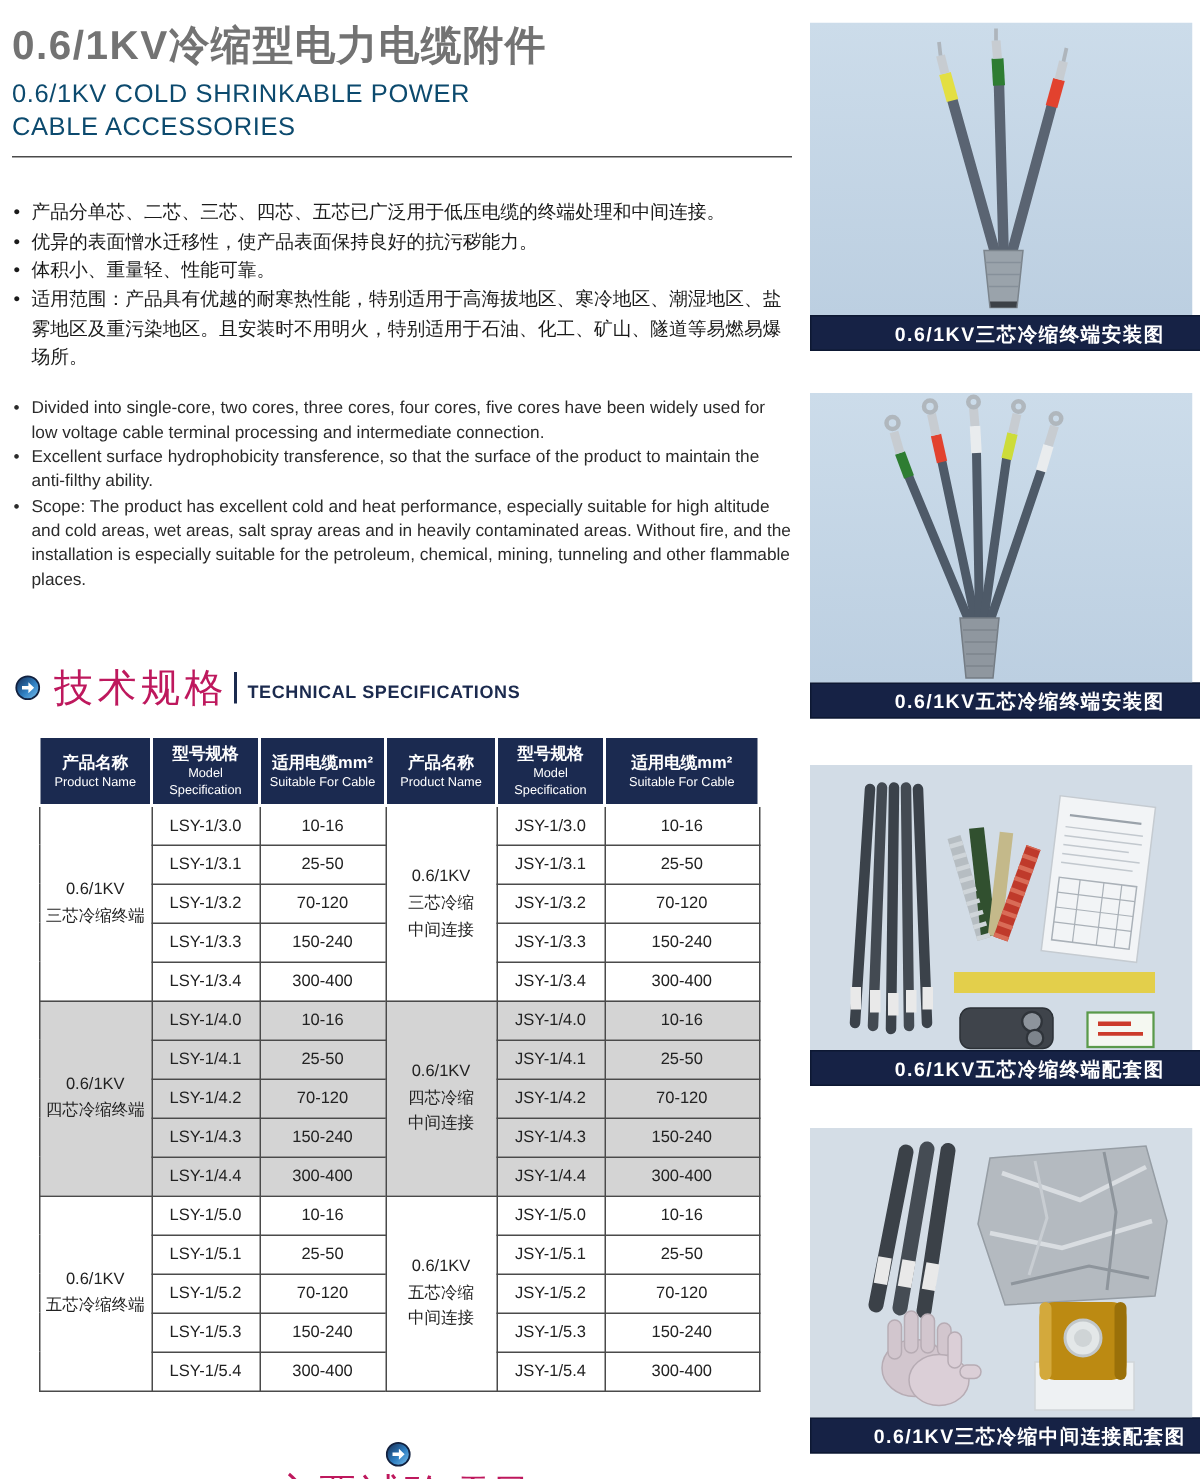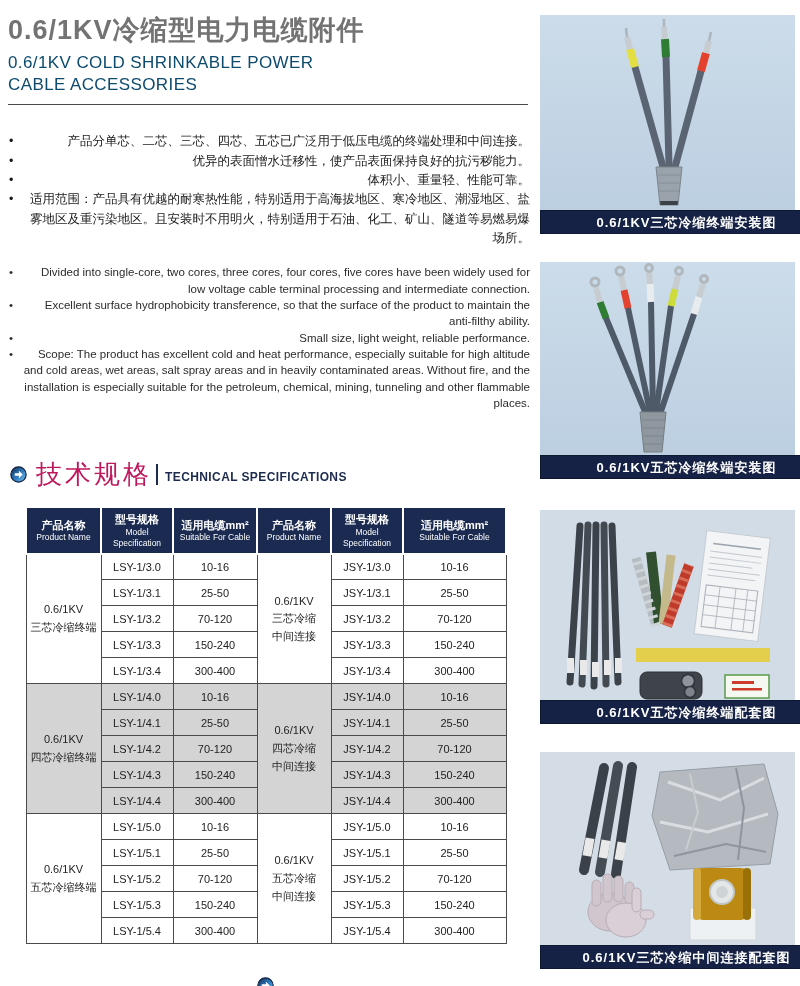--- a/index.html
+++ b/index.html
@@ -9,21 +9,21 @@
 
   
   .left-col { position:absolute; left:8px; top:8px; width:522px; }
   .title-cn { font-size:27px; font-weight:bold; color:#737373; letter-spacing:1px; margin-top:4px; }
   .title-en { margin-top:4px; font-size:17px; color:#0c4a6e; line-height:1.3; letter-spacing:0.4px; }
   .title-rule { border:none; border-top:1px solid #4a4a4a; margin-top:8px; width:520px; }
 
   ul.features { list-style:none; }
   ul.features.cn { margin-top:27px; font-size:12.5px; color:#1a1a1a; line-height:1.55; }
   ul.features.en { margin-top:16px; font-size:11.5px; color:#2b2b2b; line-height:1.42; }
-  ul.features li { position:relative; padding-left:13px;text-align:right; }
+  ul.features li { position:relative; padding-left:13px; }
   ul.features li::before { content:"•"; position:absolute; left:1px; top:0; }
 
   .section-header { display:flex; align-items:center; margin-left:2px; }
   .section-header.tech { margin-top:46px; }
   .section-header.pilot { margin-top:33px;flex-direction:column; }
   .marker { width:17px; height:17px; margin-right:9px; flex:0 0 auto; }
   .sec-cn { font-size:26px; font-weight:normal; color:#be185d; letter-spacing:3px; }
   .sec-bar { width:2px; height:21px; background:#1b2a4e; margin:0 7px 0 4px; }
   .sec-en { font-size:12px; font-weight:bold; color:#1b2a4e; letter-spacing:0.4px; padding-top:4px; }
 
@@ -61,21 +61,20 @@
 
     <ul class="features cn">
       <li>产品分单芯、二芯、三芯、四芯、五芯已广泛用于低压电缆的终端处理和中间连接。</li>
       <li>优异的表面憎水迁移性，使产品表面保持良好的抗污秽能力。</li>
       <li>体积小、重量轻、性能可靠。</li>
       <li>适用范围：产品具有优越的耐寒热性能，特别适用于高海拔地区、寒冷地区、潮湿地区、盐雾地区及重污染地区。且安装时不用明火，特别适用于石油、化工、矿山、隧道等易燃易爆场所。</li>
     </ul>
     <ul class="features en">
       <li>Divided into single-core, two cores, three cores, four cores, five cores have been widely used for low voltage cable terminal processing and intermediate connection.</li>
       <li>Excellent surface hydrophobicity transference, so that the surface of the product to maintain the anti-filthy ability.</li>
-      <li>Small size, light weight, reliable performance.</li>
       <li>Scope: The product has excellent cold and heat performance, especially suitable for high altitude and cold areas, wet areas, salt spray areas and in heavily contaminated areas. Without fire, and the installation is especially suitable for the petroleum, chemical, mining, tunneling and other flammable places.</li>
     </ul>
 
     <div class="section-header tech">
       <svg class="marker" viewBox="0 0 20 20">
         <defs>
           <linearGradient id="ball" x1="0" y1="0" x2="1" y2="1">
             <stop offset="0" stop-color="#16294e"></stop>
               <stop offset="0.55" stop-color="#2f7fc2"></stop>
               <stop offset="1" stop-color="#7fc4ef"></stop>

